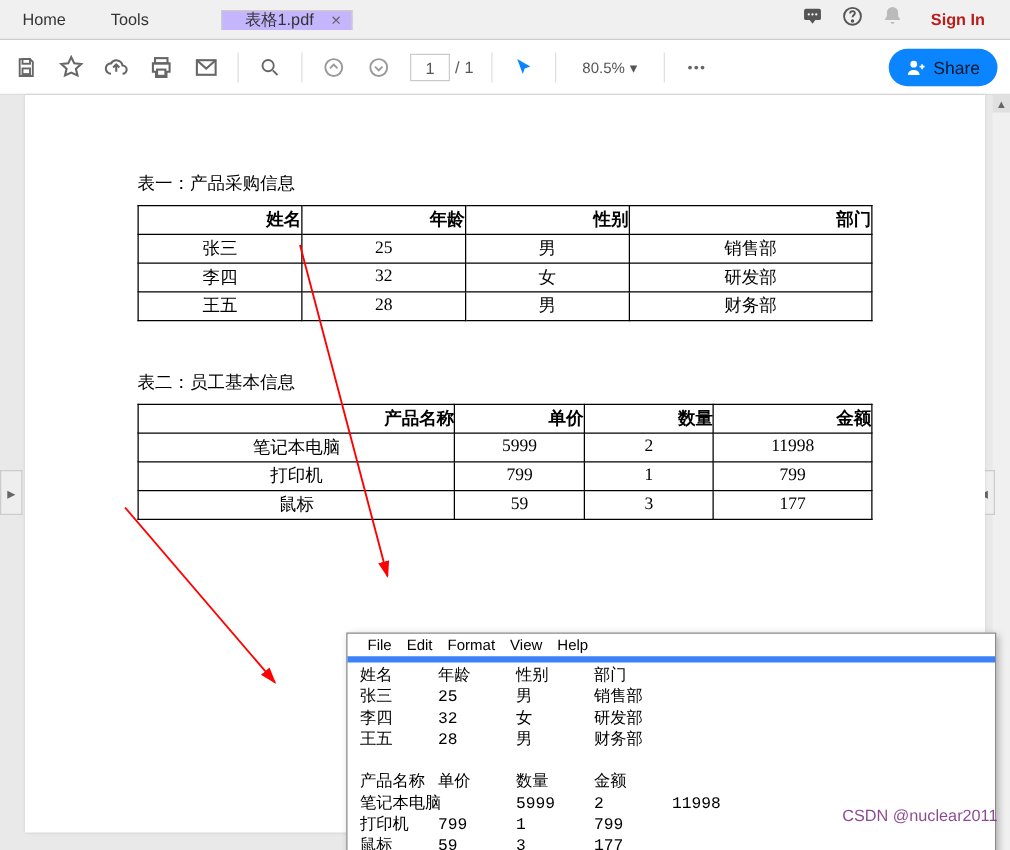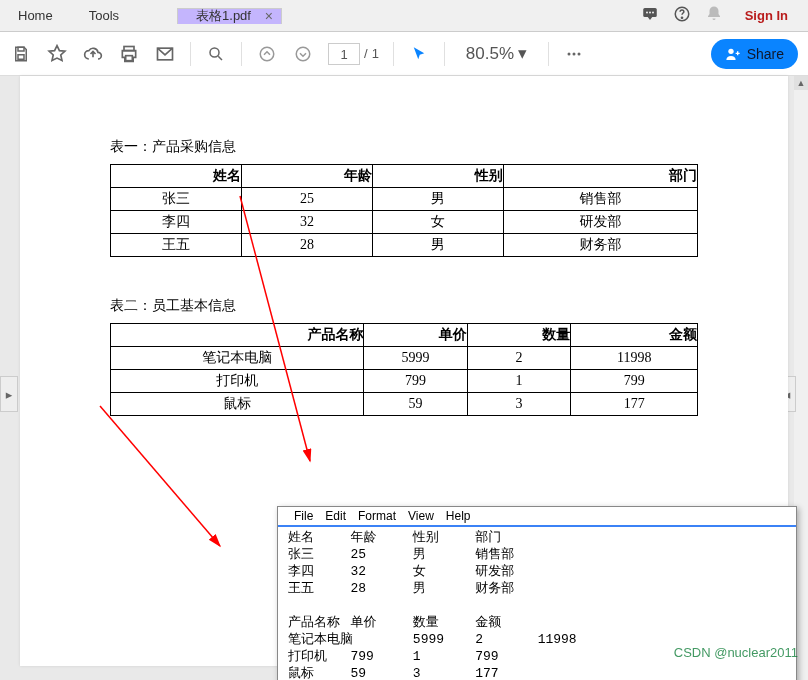--- a/index.html
+++ b/index.html
@@ -14,21 +14,21 @@
 .right-icons { display: flex; align-items: center; gap: 14px; padding: 0 12px; }
 .right-icons .icon-slot { color: #555; font-size: 16px; }
 .signin { font-weight: 600; color: #b91c1c; padding: 0 8px; cursor: pointer; }
 
 
 .toolbar { display: flex; align-items: center; height: 44px; border-bottom: 1px solid #ddd; padding: 0 10px; gap: 14px; background: #fff; }
 .tool-icon { width: 22px; height: 22px; display: flex; align-items: center; justify-content: center; color: #555; cursor: pointer; }
 .tool-sep { width: 1px; height: 24px; background: #e0e0e0; }
 .page-indicator { display: flex; align-items: center; gap: 4px; font-size: 13px; color: #555; }
 .page-box { border: 1px solid #ccc; width: 32px; height: 22px; text-align: center; line-height: 22px; }
-.zoom-box { display: flex; align-items: center; gap: 4px; font-size: 17px; border: 1px solid transparent; padding: 2px 6px; color: #555; justify-content: center; }
+.zoom-box { display: flex; align-items: center; gap: 4px; font-size: 12px; border: 1px solid transparent; padding: 2px 6px; color: #555; justify-content: center; }
 .share-btn { margin-left: auto; background: #0a84ff; color: #0f172a; border-radius: 16px; height: 30px; padding: 0 14px; display: flex; align-items: center; gap: 6px; font-size: 14px; cursor: pointer; }
 
 
 .doc-area { position: relative; background: #e9e9e9; height: 604px; }
 .side-arrow { position: absolute; top: 300px; width: 18px; height: 36px; background: #eee; border: 1px solid #ccc; display: flex; align-items: center; justify-content: center; color: #666; cursor: pointer; }
 .side-arrow.left { left: 0; }
 .side-arrow.right { right: 12px; }
 .page { background: #fff; margin: 0 20px; height: 590px; padding: 50px 90px 20px 90px; position: relative; box-shadow: 0 0 3px rgba(0,0,0,0.1); }
 .tbl-title { font-family: SimSun, serif; font-size: 14px; font-weight: normal; margin: 12px 0 8px; }
 table.data { border-collapse: collapse; width: 100%; font-family: SimSun, serif; font-size: 14px; }
@@ -38,25 +38,25 @@
 
 
 svg.annot { position: absolute; top: 0; left: 0; pointer-events: none; }
 
 
 .notepad { position: absolute; left: 277px; top: 430px; width: 520px; height: 236px; background: #fff; border: 1px solid #888; box-shadow: 2px 2px 6px rgba(0,0,0,0.3); display: flex; flex-direction: column; }
 .np-title { display: flex; align-items: center; height: 28px; padding: 0 8px; font-size: 12px; }
 .np-title .np-icon { width: 14px; height: 14px; margin-right: 6px; display: inline-flex; }
 .np-winbtns { margin-left: auto; display: flex; gap: 0; }
 .np-winbtns div { width: 42px; height: 26px; display: flex; align-items: center; justify-content: center; font-family: "Segoe UI Symbol"; font-size: 11px; cursor: pointer; }
-.np-menu { display: flex; gap: 12px; padding: 2px 16px; font-size: 12px; border-bottom: 2px solid #3b82f6; }
+.np-menu { display: flex; gap: 12px; padding: 2px 16px; font-size: 12px; border-bottom: 5px solid #3b82f6; }
 .np-menu span { cursor: pointer; }
 .np-body { flex: 1; padding: 2px 10px; font-family: SimSun, "Courier New", monospace; font-size: 13px; line-height: 17px; white-space: pre; overflow: hidden; }
 
-.watermark { position: absolute; right: 10px; bottom: 20px; color: #15803d; font-size: 13px; font-family: Arial; opacity: .8; }
+.watermark { position: absolute; right: 10px; bottom: 20px; color: #701a75; font-size: 13px; font-family: Arial; opacity: .8; }
 
 .scrollbar-v { position: absolute; right: 0; top: 0; width: 14px; height: 100%; background: #f0f0f0; }
 .scrollbar-v .thumb-up, .scrollbar-v .thumb-down { height: 14px; background: #e0e0e0; text-align:center; font-size:9px; color:#666; line-height:14px; }
 </style>
 </head>
 <body>
 
 <div class="tabs-bar">
   <div class="tab">Home</div>
   <div class="tab">Tools</div>

